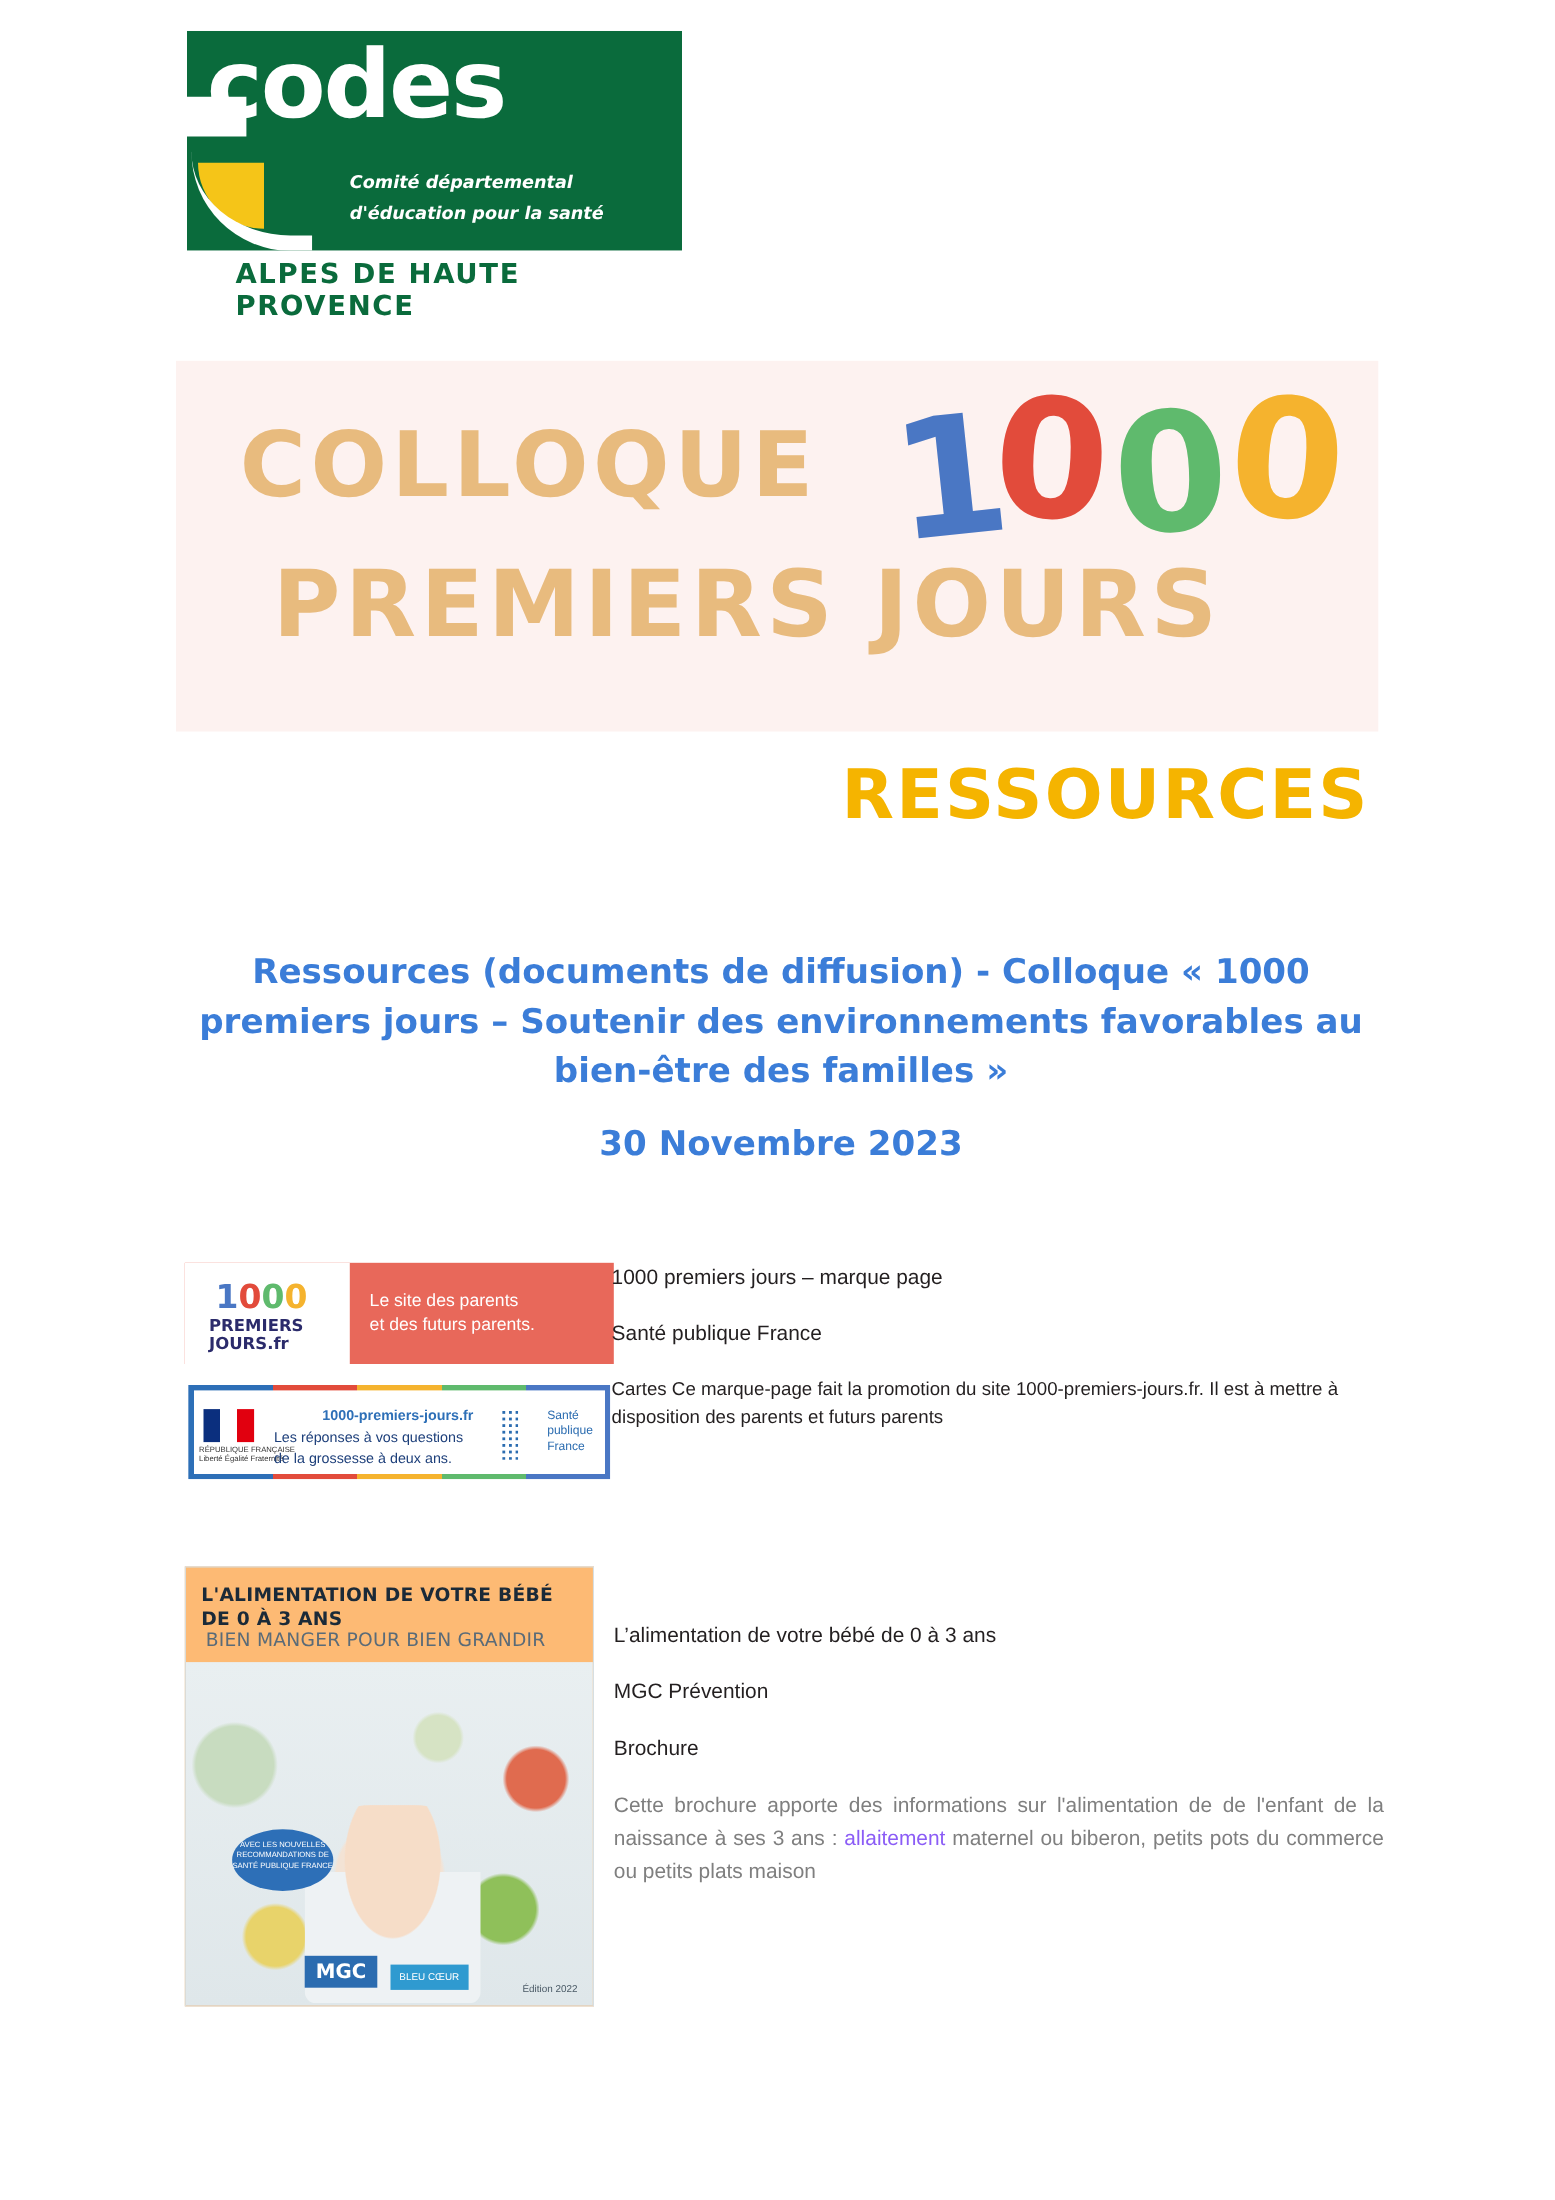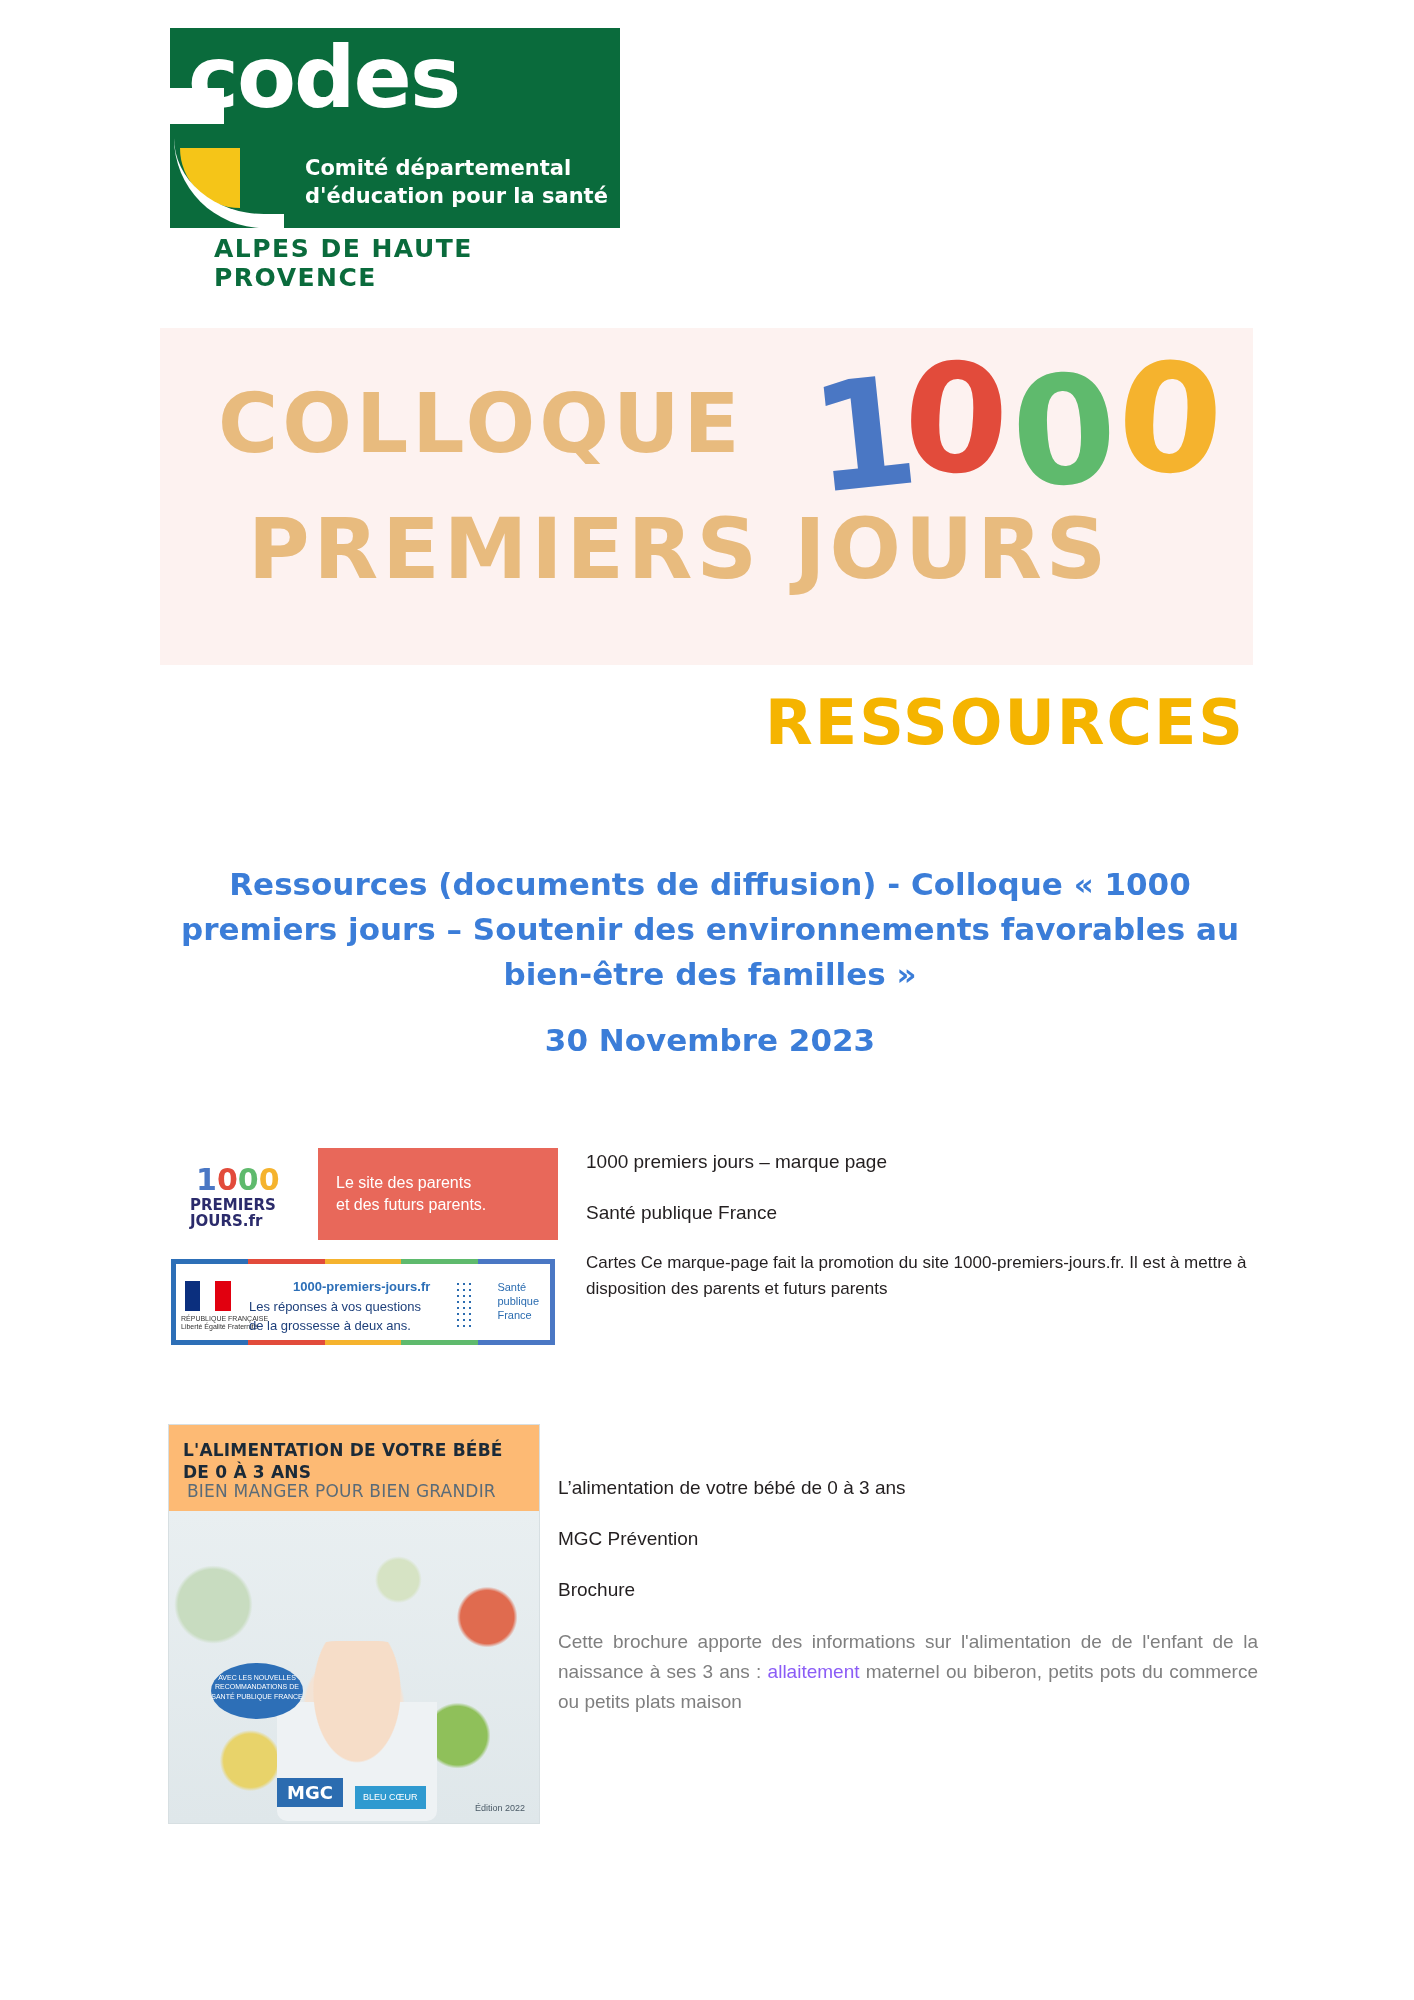--- a/index.html
+++ b/index.html
@@ -47,23 +47,24 @@
     font-size: 86px;
     font-weight: 700;
     letter-spacing: -2px;
     color: #ffffff;
     line-height: 1;
   }
   .logo-sub1, .logo-sub2 {
     position: absolute;
     color: #ffffff;
     font-family: "DejaVu Sans", sans-serif;
-    font-weight: 700;
-    font-size: 21px;
-    left: 135px;
+    font-style: italic;
+    font-weight: 700;
+    font-size: 16px;
+    left: 148px;
   }
   .logo-sub1 { top: 128px; }
   .logo-sub2 { top: 156px; }
   .logo-dept {
     position: absolute;
     left: 44px;
     top: 206px;
     color: #0a6b3c;
     font-family: "DejaVu Sans", sans-serif;
     font-weight: 700;
@@ -243,21 +244,21 @@
     font-size: 11px; color: #2b6cb0; line-height: 1.25;
     font-family: "Liberation Sans", sans-serif;
   }
   .mpb-dots {
     position: absolute; right: 84px; top: 22px;
     width: 16px; height: 46px;
     background-image: radial-gradient(#2b6cb0 1.4px, transparent 1.5px);
     background-size: 6px 6px;
   }
 
-  .entry-1 .text-col { position: absolute; left: 418px; top: 0; width: 690px; }
+  .entry-1 .text-col { position: absolute; left: 388px; top: 0; width: 690px; }
   .txt-line {
     font-size: 19px;
     color: #231f20;
     line-height: 1.52;
     margin: 0 0 22px 0;
     font-family: "Liberation Sans", sans-serif;
   }
   .txt-block {
     font-size: 17px;
     color: #231f20;

